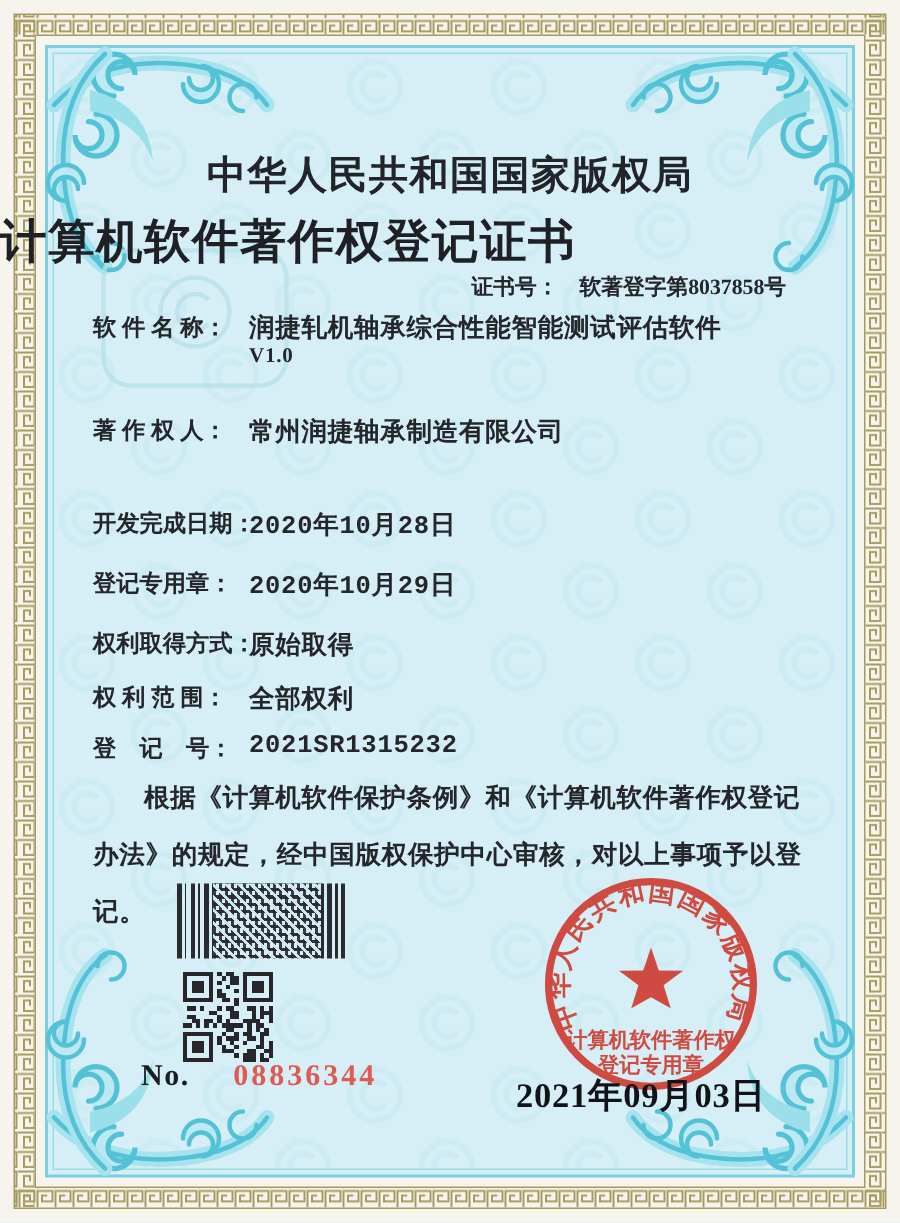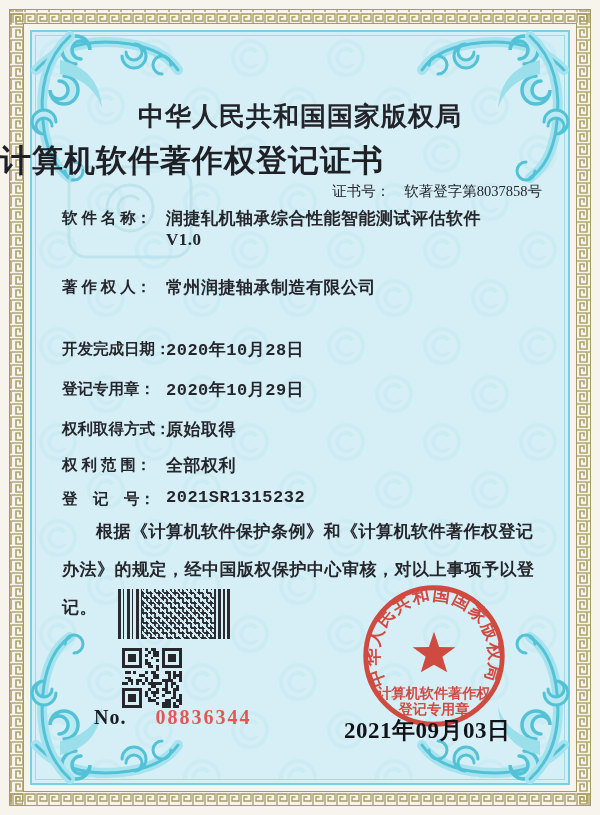--- a/index.html
+++ b/index.html
@@ -24,33 +24,33 @@
 
   .authority{
     position:absolute;left:0;top:99px;width:600px;text-align:center;
     font-size:26px;font-weight:700;letter-spacing:1px;color:#23242a;
   }
   .cert-title{
     position:absolute;left:0;top:140px;width:560px;
     font-size:31px;font-weight:700;letter-spacing:1px;color:#1f2025;
   }
   .cert-no{
-    position:absolute;right:58px;top:182px;font-size:14.5px;font-weight:400;
+    position:absolute;right:76px;top:182px;font-size:14.5px;font-weight:700;
   }
   .cert-no .gap{display:inline-block;width:14px;}
 
   .row{position:absolute;left:62px;width:490px;font-weight:700;}
   .row .lbl{
     position:absolute;left:0;top:0;width:102px;font-size:15.5px;white-space:nowrap;
   }
   .row .val{
     position:absolute;left:104px;top:-1px;font-size:17px;letter-spacing:.5px;white-space:nowrap;font-family:Liberation Mono, monospace;
   }
   .row .val2{
-    position:absolute;left:104px;top:22px;font-size:17px;letter-spacing:.5px;
+    position:absolute;left:104px;top:22px;font-size:14px;letter-spacing:.5px;
   }
   .r-soft{top:208px;} .r-own{top:277px;} .r-dev{top:339px;} .r-pub{top:379px;}
   .r-acq{top:419px;} .r-scope{top:455px;} .r-reg{top:489px;}
 
   .statement{
     position:absolute;left:62px;top:513px;width:480px;
     font-size:17px;line-height:38px;font-weight:700;text-indent:2em;
     letter-spacing:.5px;
   }
 

